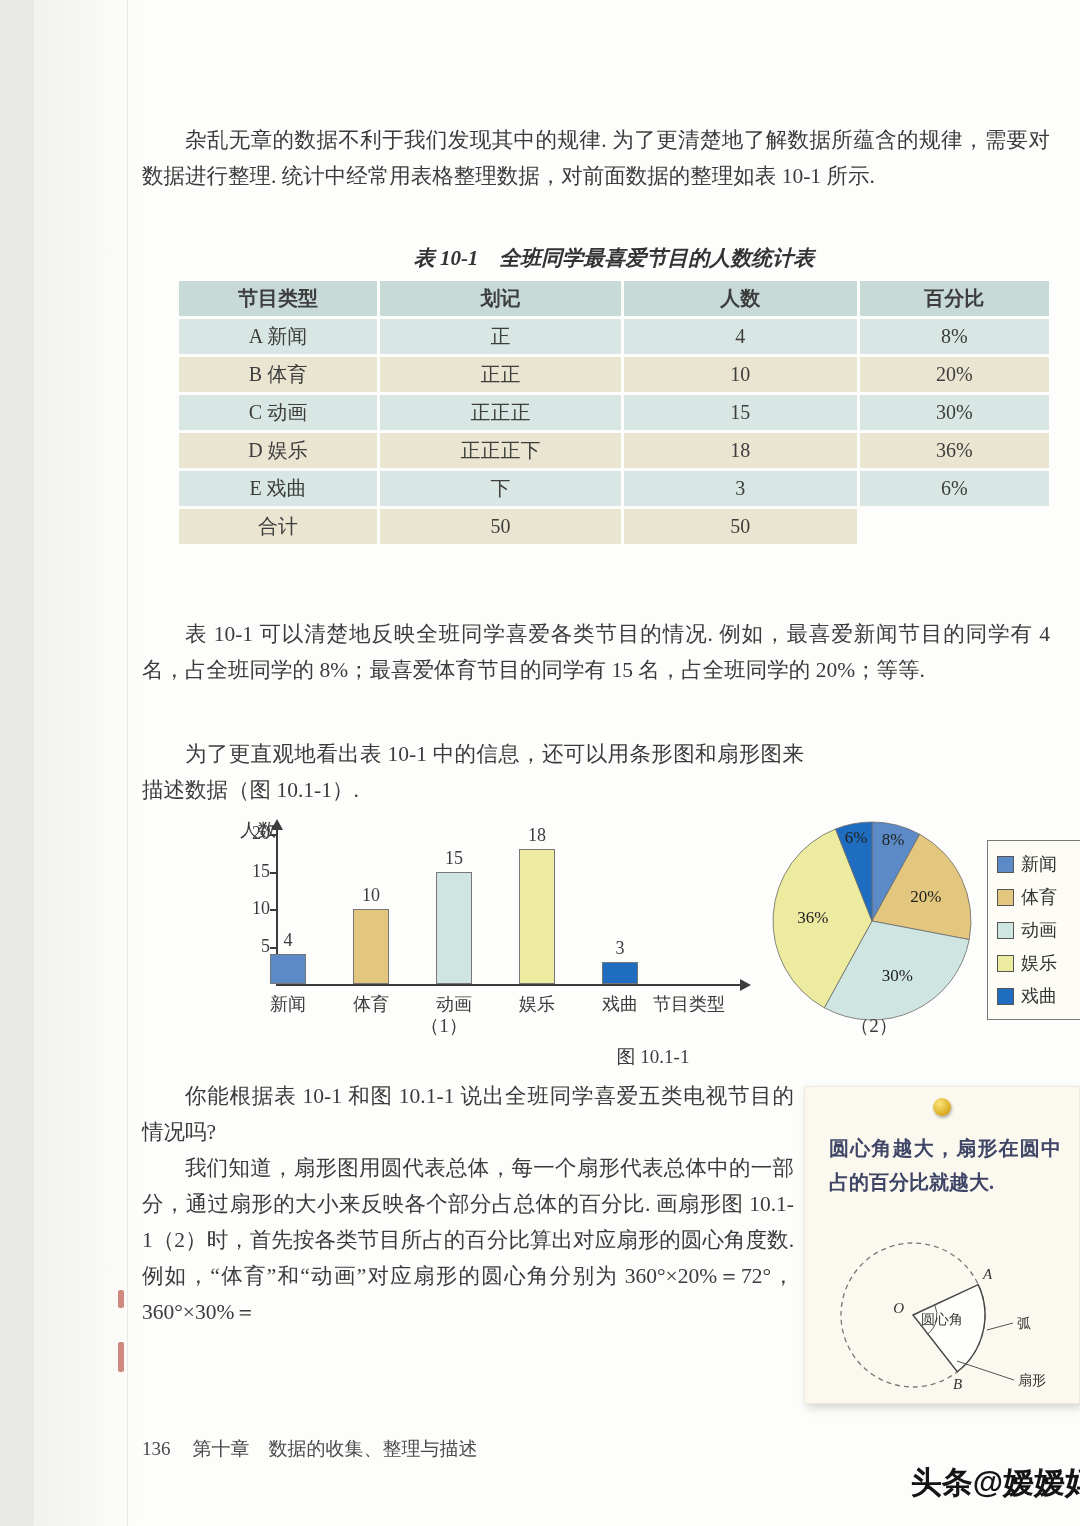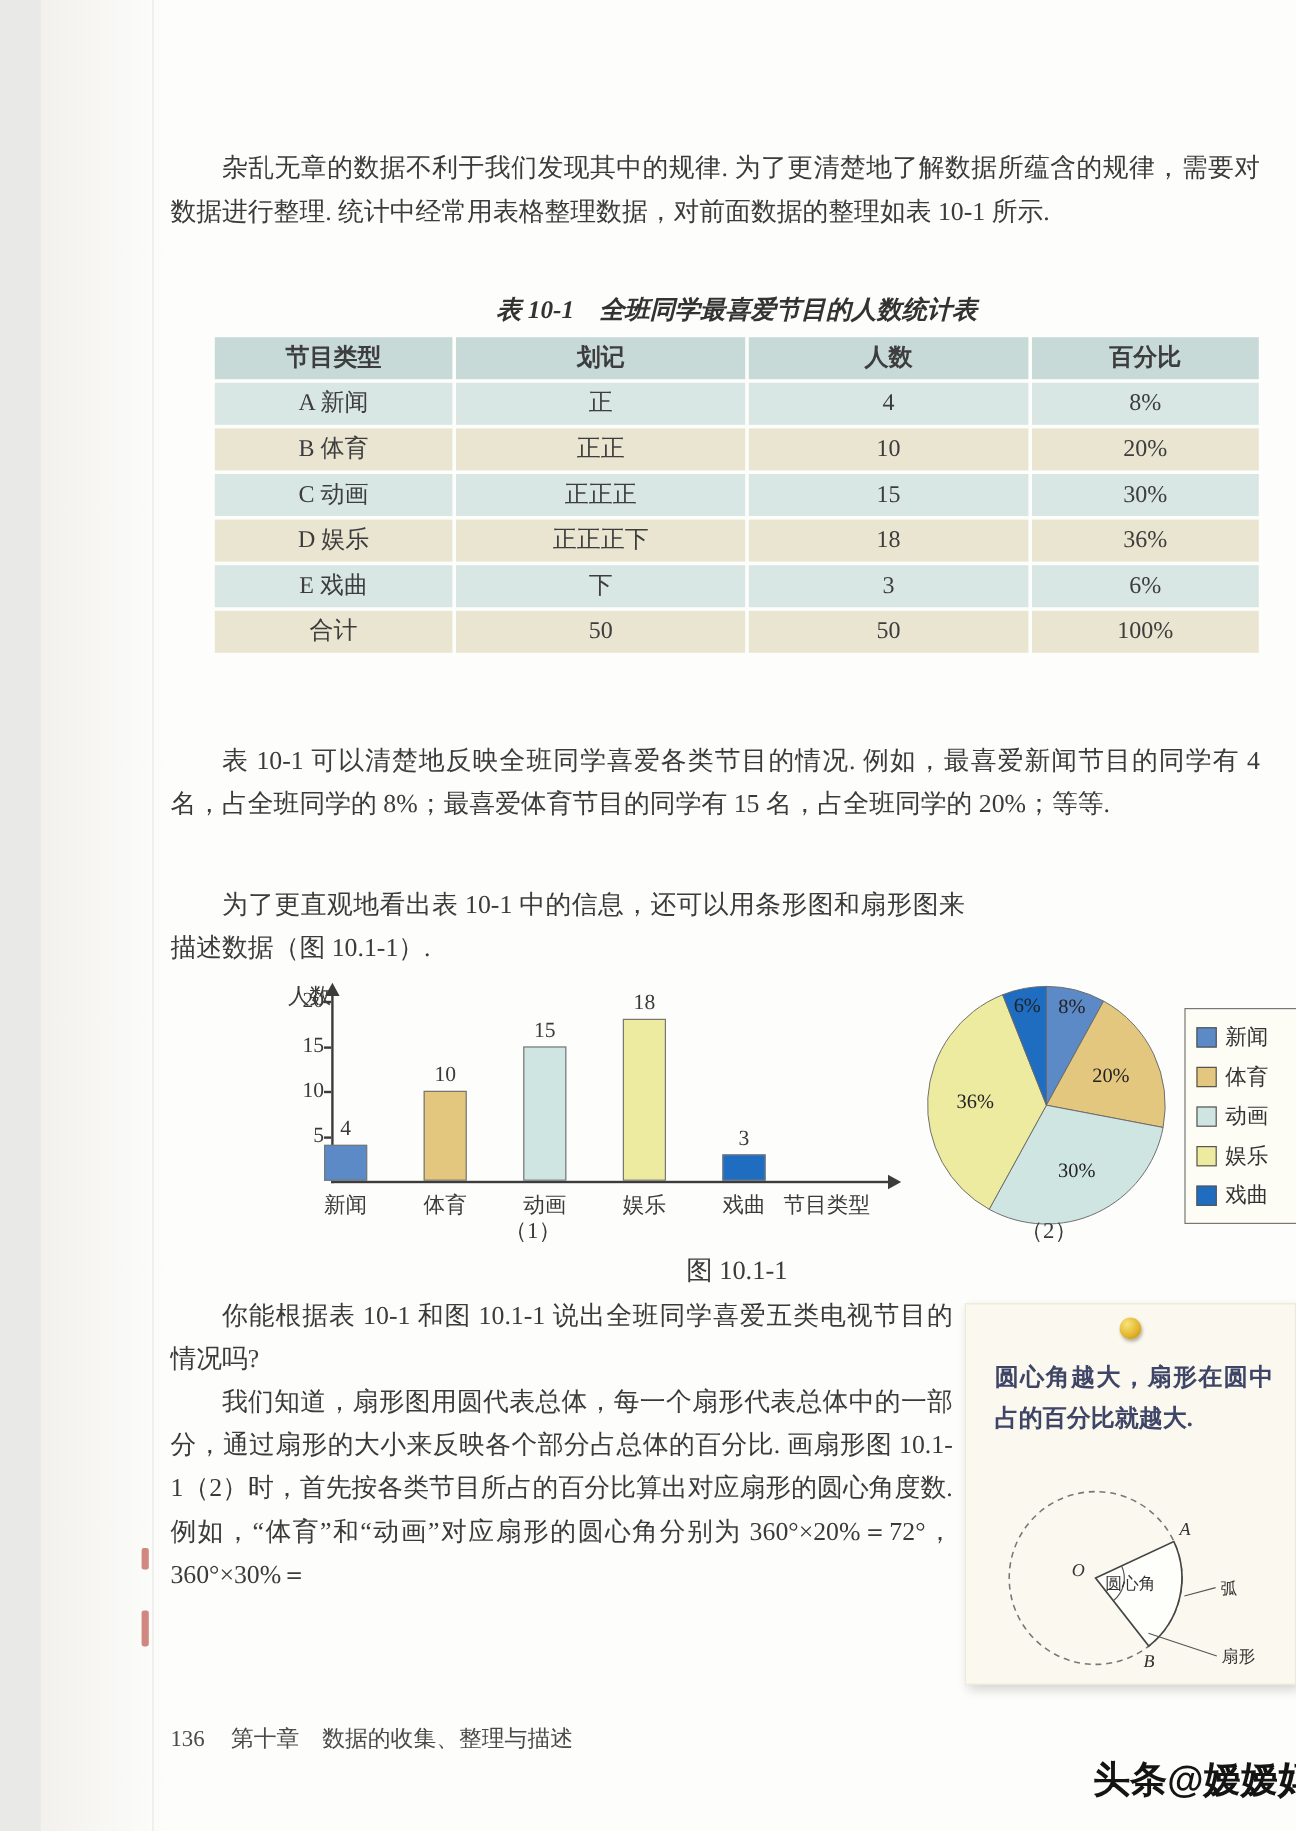--- a/index.html
+++ b/index.html
@@ -44,22 +44,22 @@
   .pie-label { font-size:17px; fill:#222; font-family:"Liberation Serif",serif; }
   #pie-legend { position:absolute; left:953px; top:840px; width:104px;
     border:1.5px solid #777; background:#fdfcf5; padding:11px 9px;
     display:flex; flex-direction:column; gap:9px; }
   .legend-item { display:flex; align-items:center; gap:7px; font-size:18px; color:#333; }
   .legend-swatch { width:17px; height:17px; border:1px solid #555; flex:0 0 auto; }
 
   .fig-sub { position:absolute; font-size:19px; text-align:center; color:#3b3b3b; }
   #fig-sub1 { left:330px; top:1013px; width:160px; }
   #fig-sub2 { left:760px; top:1013px; width:160px; }
-  .fig-caption { position:absolute; left:490px; top:1044px; width:180px; text-align:center;
-    font-size:22px; color:#3b3b3b; }
+  .fig-caption { position:absolute; left:529px; top:1044px; width:180px; text-align:center;
+    font-size:19px; color:#3b3b3b; }
 
   
   .sidebox { position:absolute; left:770px; top:1086px; width:276px; height:318px;
     background:#fbf9ef; border:1px solid #eee9d8; box-shadow:3px 4px 9px rgba(0,0,0,0.16); }
   .pin { position:absolute; left:128px; top:11px; width:18px; height:18px; border-radius:50%;
     background:radial-gradient(circle at 35% 30%, #f9e37a, #e0b32c 60%, #b8860b);
     box-shadow:1px 2px 3px rgba(0,0,0,0.3); }
   .sidebox-text { margin:44px 18px 0 24px; font-size:20px; line-height:34px;
     color:#3e4566; font-weight:bold; text-align:justify; }
   #side-svg { position:absolute; left:12px; top:146px; }
@@ -104,21 +104,20 @@
       <div class="tcell" style="background: rgb(233, 229, 209);">正正正下</div>
       <div class="tcell" style="background: rgb(233, 229, 209);">18</div>
       <div class="tcell" style="background: rgb(233, 229, 209);">36%</div>
       <div class="tcell" style="background: rgb(216, 231, 228);">E 戏曲</div>
       <div class="tcell" style="background: rgb(216, 231, 228);">下</div>
       <div class="tcell" style="background: rgb(216, 231, 228);">3</div>
       <div class="tcell" style="background: rgb(216, 231, 228);">6%</div>
       <div class="tcell" style="background: rgb(233, 229, 209);">合计</div>
       <div class="tcell" style="background: rgb(233, 229, 209);">50</div>
       <div class="tcell" style="background: rgb(233, 229, 209);">50</div>
-      <div class="tcell" style="background: rgb(233, 229, 209);">100%</div>
     </div>
 
 
   <div class="para" style="left:108px; top:616px; width:908px;">表 10-1 可以清楚地反映全班同学喜爱各类节目的情况. 例如，最喜爱新闻节目的同学有 4 名，占全班同学的 8%；最喜爱体育节目的同学有 15 名，占全班同学的 20%；等等.</div>
 
   <div class="para" style="left:108px; top:736px; width:662px;">为了更直观地看出表 10-1 中的信息，还可以用条形图和扇形图来描述数据（图 10.1-1）.</div>
 
   <div id="bar-area">
     <div class="y-label">人数</div>
     <div class="y-arrow"></div>

